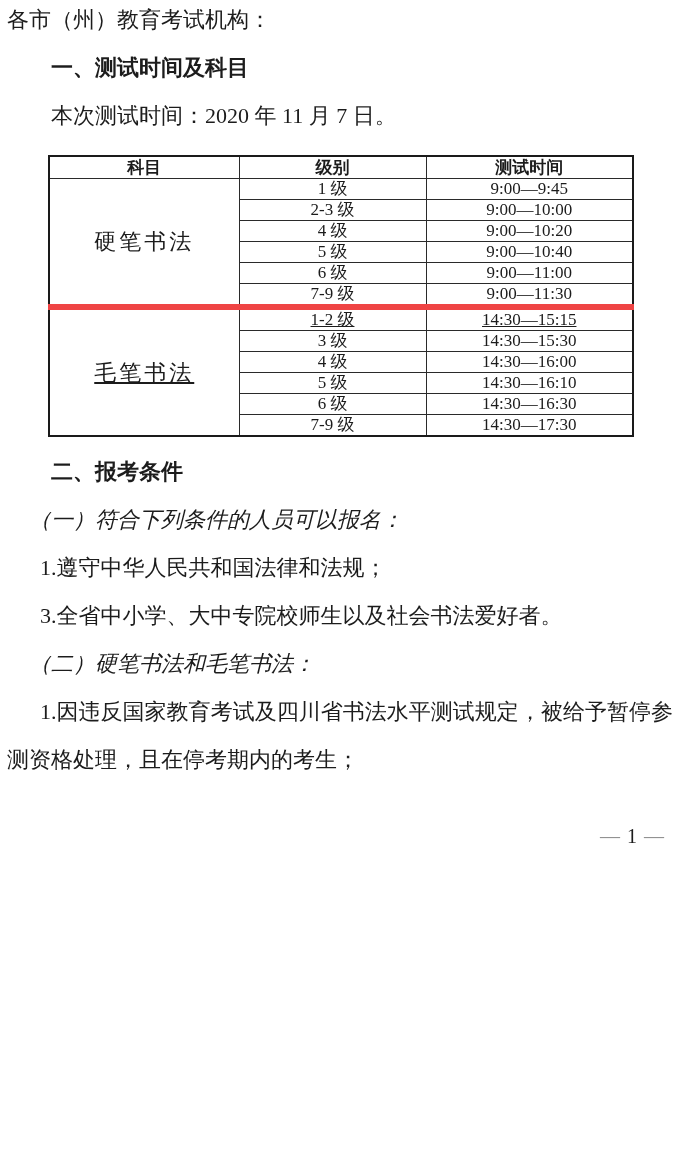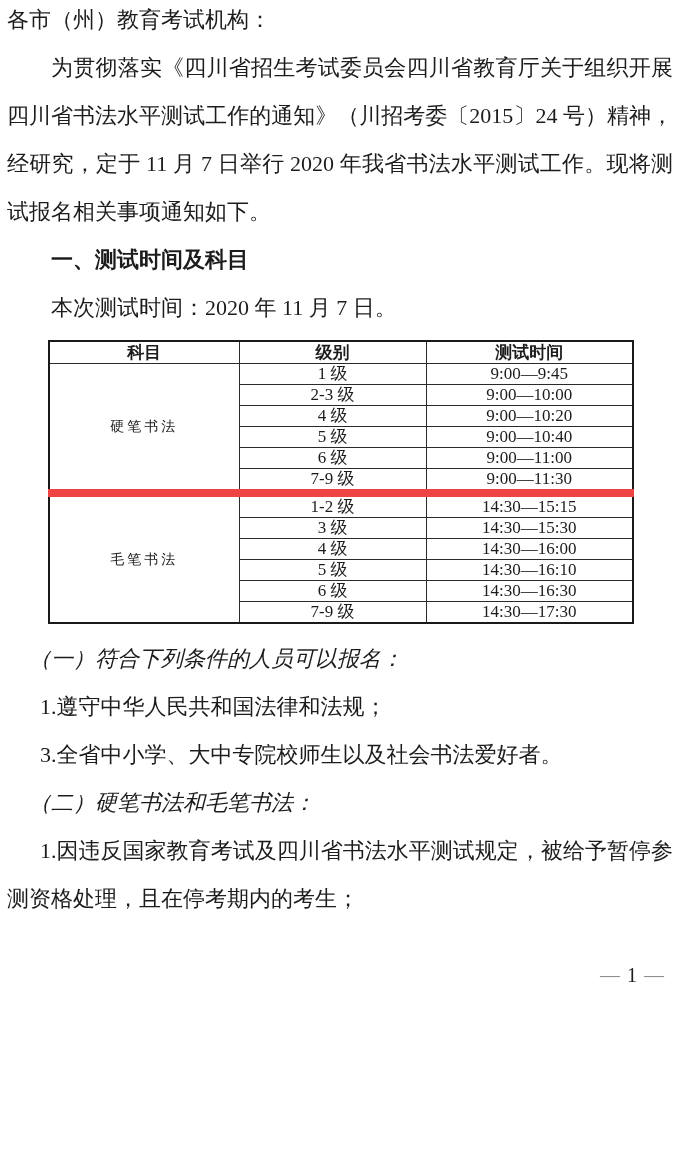--- a/index.html
+++ b/index.html
@@ -9,47 +9,46 @@
   }
   .page{padding:0 7px;margin-top:-4px;}
   .line{margin:0;font-size:22px;line-height:48px;font-weight:normal;}
   .indent2{text-indent:2em;}
   .indent1{text-indent:1em;font-style:italic;}
   .indent15{text-indent:1.5em;}
   .justify{text-align:justify;}
   h2.heading{font-family:"Liberation Sans","DejaVu Sans",sans-serif;font-weight:bold;}
   table.schedule{
     border-collapse:collapse;table-layout:fixed;width:584px;
-    margin:8px 0 11px 41px;border:2px solid #1a1a1a;
+    margin:15px 0 11px 41px;border:2px solid #1a1a1a;
   }
   .schedule col.c1{width:190px;}
   .schedule col.c2{width:187px;}
   .schedule col.c3{width:207px;}
   .schedule th,.schedule td{
     border:1px solid #2a2a2a;text-align:center;vertical-align:middle;padding:0;
   }
   .schedule th{font-size:17px;height:21px;line-height:21px;font-weight:bold;}
   .schedule td{font-size:17px;height:20px;line-height:20px;}
-  .schedule td.subject{font-size:14px;letter-spacing:3px;}
-  .schedule tr.brush-first td{border-top:8px solid #ef4444;}
+  .schedule td.subject{font-size:22px;letter-spacing:3px;}
+  .schedule tr.brush-first td{border-top:6px solid #ef4444;text-decoration:underline;}
   .footer{
     margin-top:28px;padding-right:9px;text-align:right;
     font-size:20px;line-height:48px;
   }
   .footer .dash{color:#8c8c8c;}
   .footer .num{padding:0 7px;color:#1c1c1c;}
 </style>
 </head>
 <body>
 
 <div class="page">
 
   <p class="line">各市（州）教育考试机构：</p>
 
-  <p class="line indent2 justify">为贯彻落实《四川省招生考试委员会四川省教育厅关于组织开展四川省书法水平测试工作的通知》（川招考委〔2015〕24 号）精神，经研究，定于 11 月 7 日举行 2020 年我省书法水平测试工作。现将测试报名相关事项通知如下。</p>
 
   <h2 class="line heading indent2">一、测试时间及科目</h2>
 
   <p class="line indent2">本次测试时间：2020 年 11 月 7 日。</p>
 
 
 
   <table class="schedule">
     <colgroup>
         <col class="c1">
@@ -110,20 +109,21 @@
         <td>6 级</td>
         <td>14:30—16:30</td>
       </tr>
       <tr>
         <td>7-9 级</td>
         <td>14:30—17:30</td>
       </tr>
     </tbody>
   </table>
 
+  <h2 class="line heading indent2">二、报考条件</h2>
 
   <p class="line indent1">（一）符合下列条件的人员可以报名：</p>
 
   <p class="line indent15">1.遵守中华人民共和国法律和法规；</p>
 
 
   <p class="line indent15">3.全省中小学、大中专院校师生以及社会书法爱好者。</p>
 
   <p class="line indent1">（二）硬笔书法和毛笔书法：</p>
 

